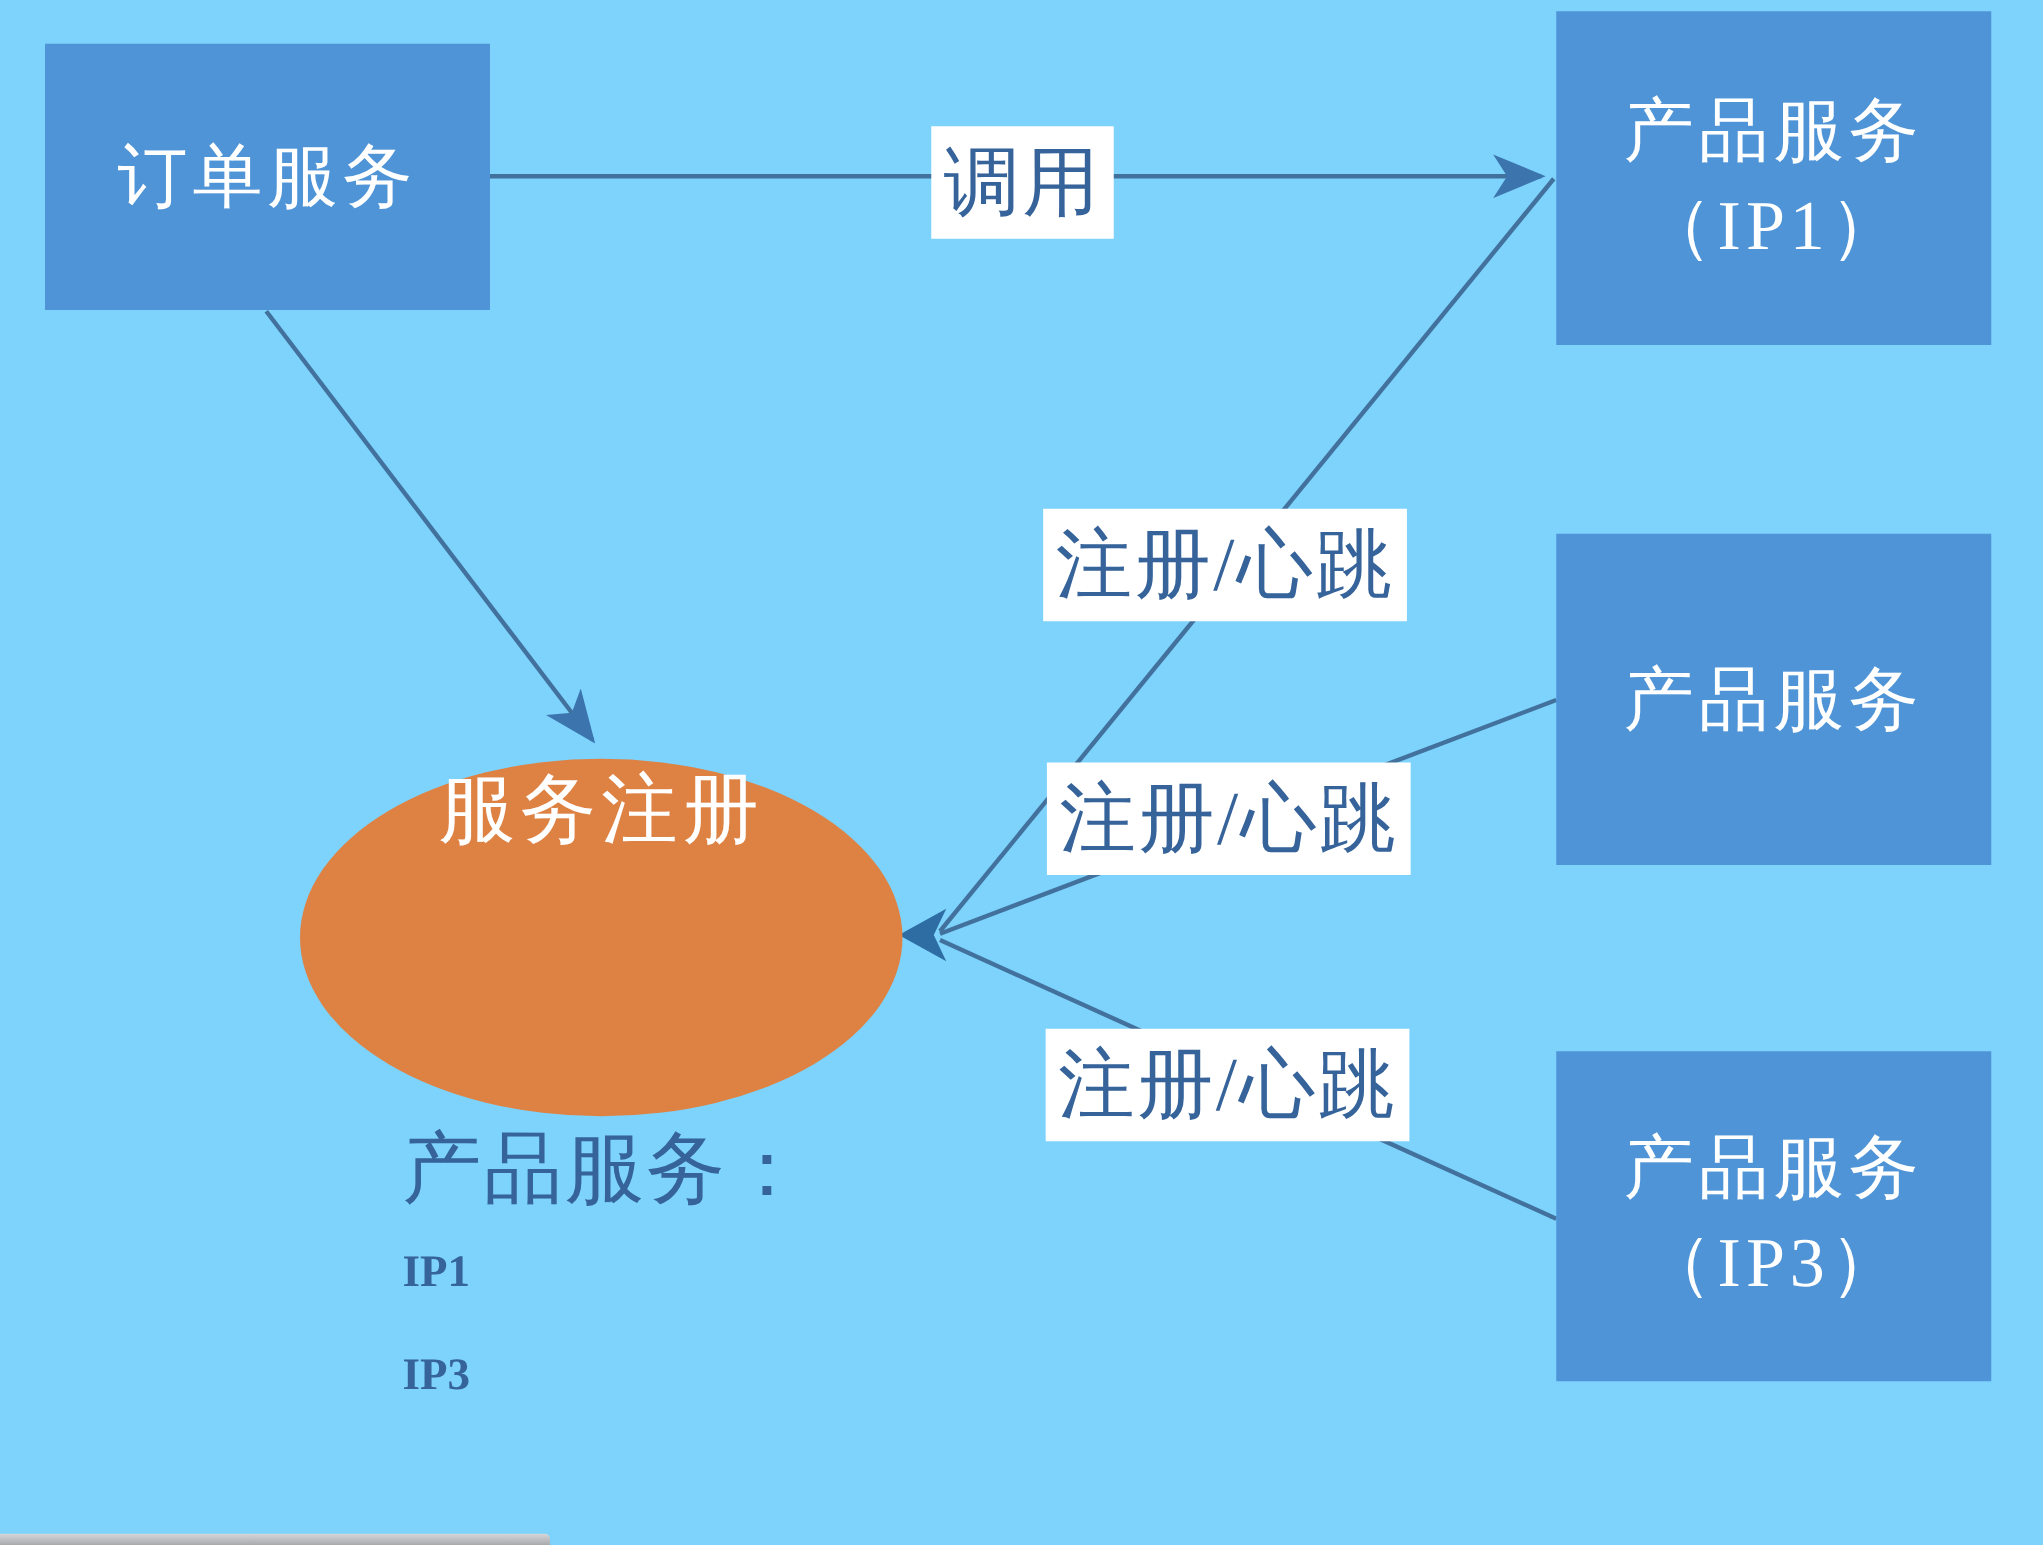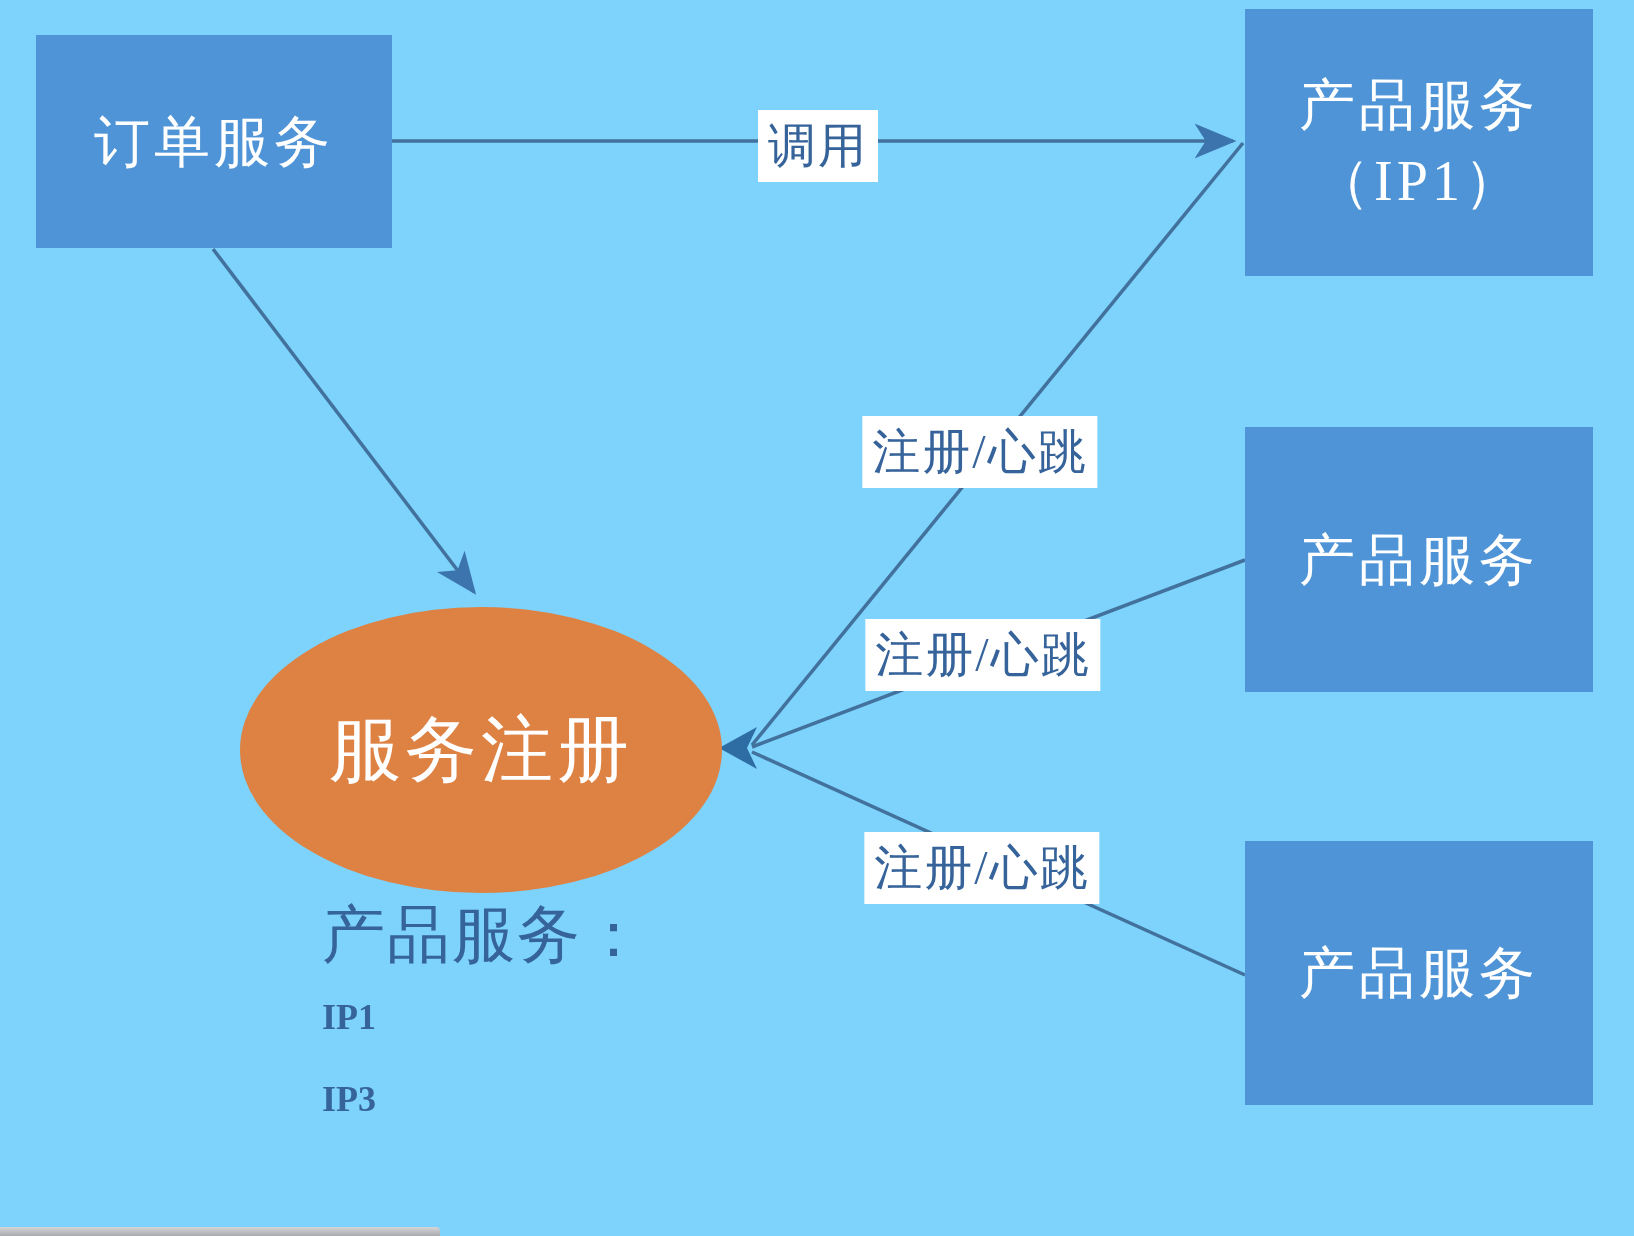--- a/index.html
+++ b/index.html
@@ -11,30 +11,30 @@
   .node {
     position:absolute; background:#4E94D6; color:#ffffff;
     display:flex; flex-direction:column; align-items:center; justify-content:center;
     text-align:center;
   }
   .node .nl { font-size:56px; line-height:76px; letter-spacing:4px; }
   
   .ellipse {
     position:absolute; left:240px; top:607px; width:482px; height:286px;
     background:#DE8244; border-radius:50%;
-    display:flex; align-items:center; justify-content:center;
-    color:#ffffff; font-size:72px; letter-spacing:4px;
+    display:flex; justify-content:center;
+    color:#ffffff; font-size:61px; letter-spacing:4px;
   }
   
   svg.edges { position:absolute; left:0; top:0; width:1634px; height:1236px; }
   svg.edges line { stroke:#41719C; stroke-width:3.5; }
   
   .edge-label {
     position:absolute; transform:translate(-50%,-50%);
-    background:#ffffff; color:#35639A; font-size:48px;
+    background:#ffffff; color:#35639A; font-size:61px;
     padding:4px 10px; white-space:nowrap; letter-spacing:2px;
   }
   
   .list { position:absolute; left:322px; top:894px; color:#35639A; }
   .list .lt { font-size:63px; line-height:82px; letter-spacing:2px; }
   .list .li { font-size:36px; line-height:82px; font-weight:bold; }
   
   .bottom-artifact {
     position:absolute; left:0; top:1227px; width:440px; height:9px;
     background:linear-gradient(#d6d6d9,#a9aaae); border-top-right-radius:4px;
@@ -67,20 +67,21 @@
     <div class="nl">产品服务</div>
     <div class="nl">（IP1）</div>
   </div>
 
   <div class="node" style="left:1245px; top:427px; width:348px; height:265px;">
     <div class="nl">产品服务</div>
   </div>
 
   <div class="node" style="left:1245px; top:841px; width:348px; height:264px;">
     <div class="nl">产品服务</div>
+    <div class="nl">（IP3）</div>
   </div>
 
   <div class="ellipse">
     <span>服务注册</span>
   </div>
 
   <div class="edge-label" style="left:818px; top:146px;">调用</div>
   <div class="edge-label" style="left:980px; top:452px;">注册/心跳</div>
   <div class="edge-label" style="left:983px; top:655px;">注册/心跳</div>
   <div class="edge-label" style="left:982px; top:868px;">注册/心跳</div>

